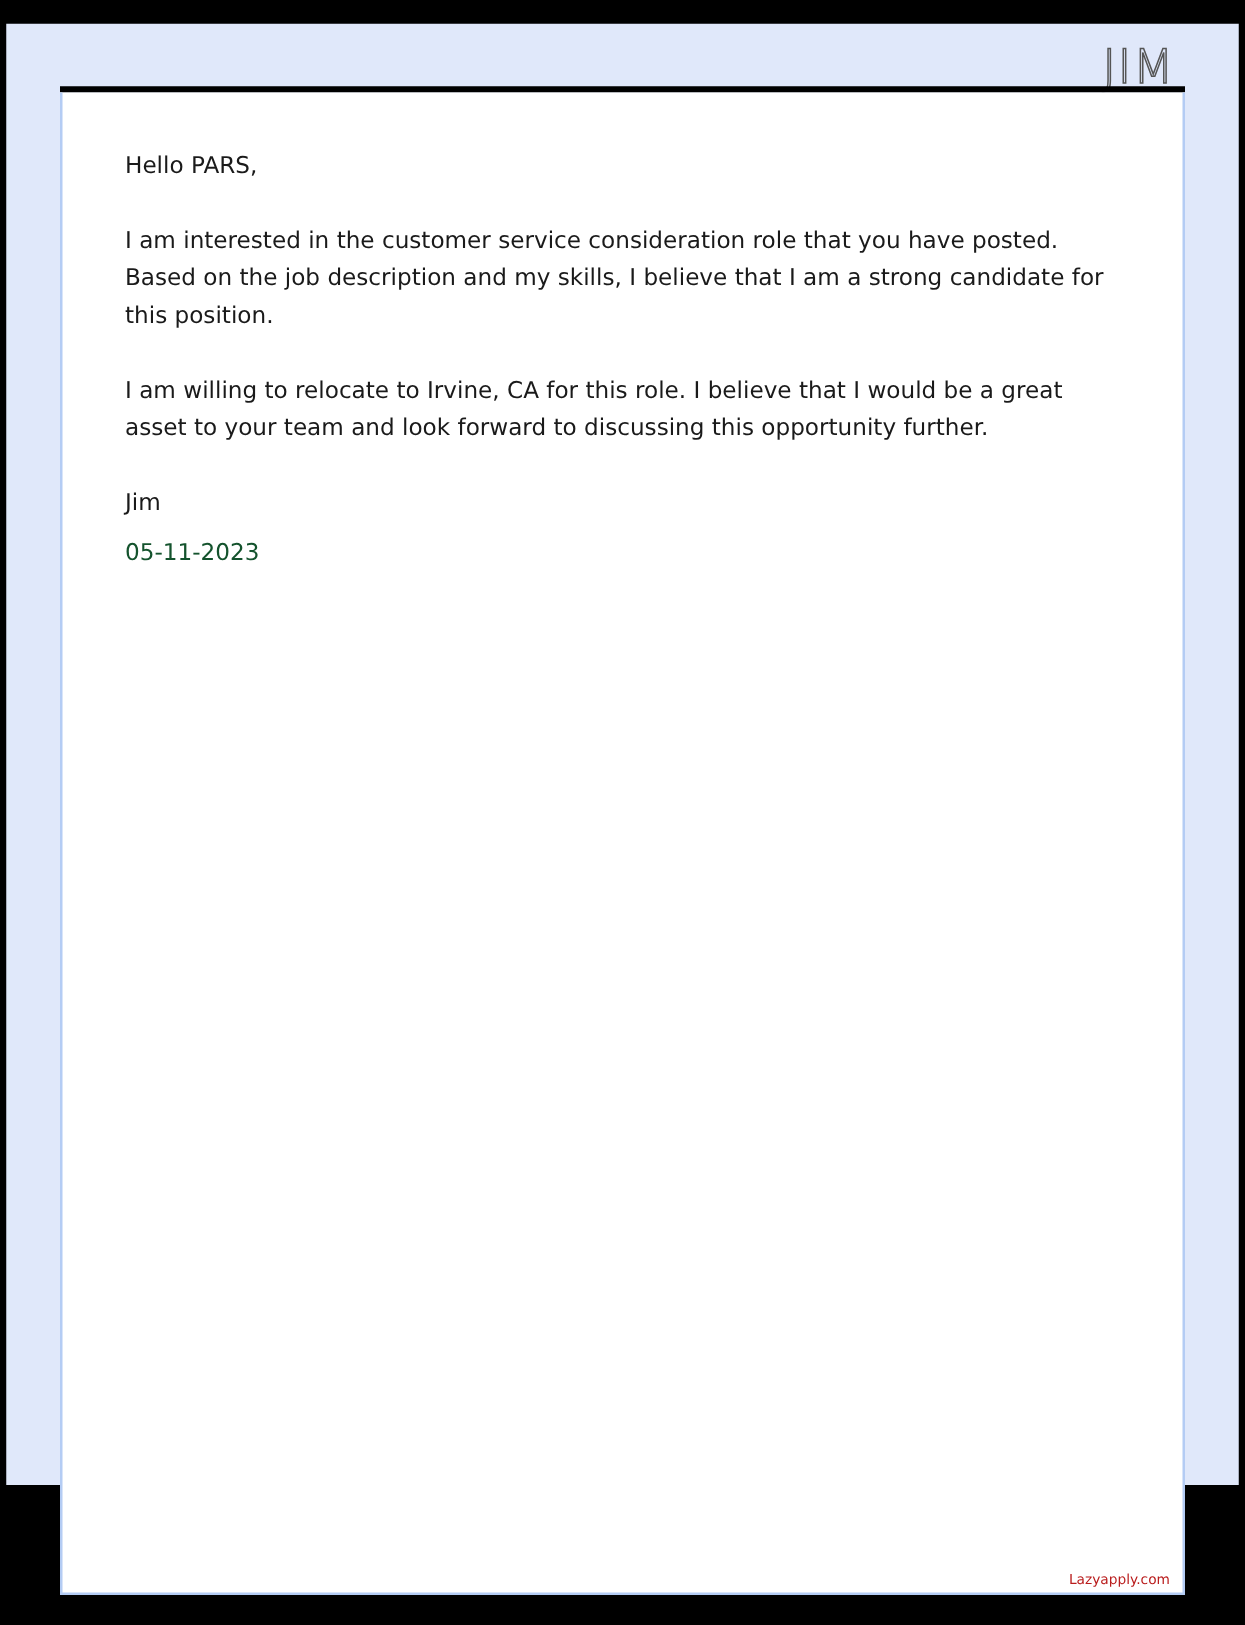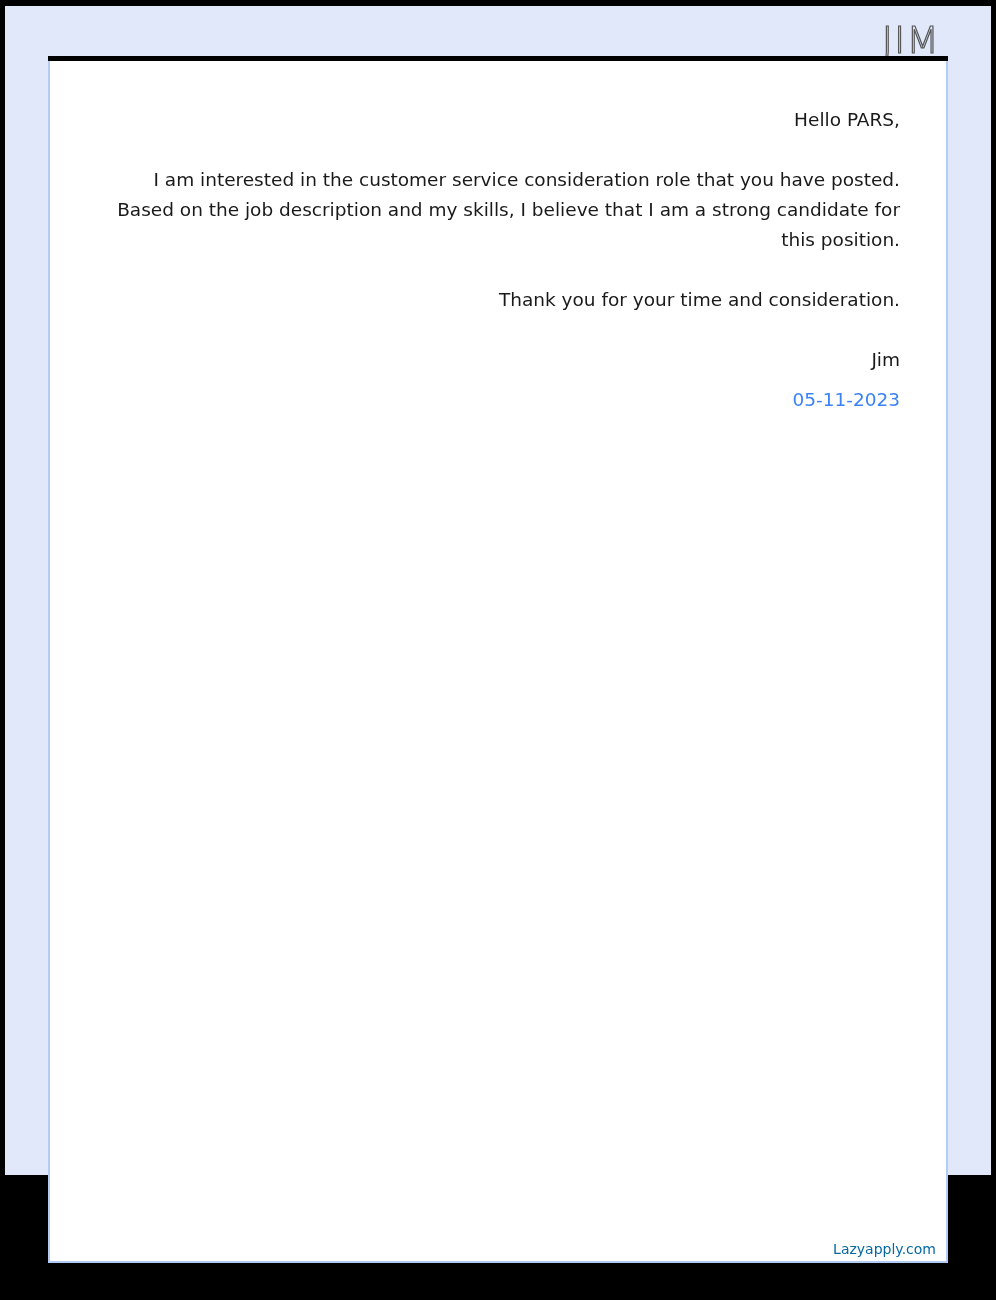--- a/index.html
+++ b/index.html
@@ -2,21 +2,21 @@
 <html><head>
 <meta charset="utf-8">
 <style>
   html, body { margin: 0; padding: 0; }
   body {
     width: 996px; height: 1300px; position: relative; overflow: hidden;
     background: #000;
     font-family: "DejaVu Sans", sans-serif;
   }
   .frame {
-    position: absolute; left: 5px; top: 6px; width: 986px; height: 1169px;
+    position: absolute; left: 5px; top: 19px; width: 986px; height: 1169px;
     background: #e0e8fa;
   }
   .monogram {
     position: absolute; right: 51px; top: 12px;
     font-size: 38px; font-weight: 300; letter-spacing: 1px;
     color: #e0e8fa;
     -webkit-text-stroke: 1.2px #555;
     font-family: "DejaVu Sans", sans-serif;
   }
   .topbar {
@@ -25,36 +25,36 @@
   }
   .page {
     position: absolute; left: 43px; top: 55px; width: 896px; height: 1200px;
     background: #fff;
     border-left: 2px solid #b4ccf4; border-right: 2px solid #b4ccf4; border-bottom: 2px solid #b4ccf4;
   }
   .letter {
     position: absolute; left: 50px; top: 44px; width: 800px;
     font-size: 18.5px; line-height: 30px; color: #1a1a1a;
   }
-  .letter p { margin: 0 0 30px 0; text-align: right; }
-  .letter .date { color: #3b82f6; margin-top: -20px; }
+  .letter p { margin: 0 0 30px 0; }
+  .letter .date { color: #14532d; margin-top: -20px; }
   .footer {
     position: absolute; right: 10px; bottom: 4px;
-    font-size: 14px; color: #0369a1;
+    font-size: 11px; color: #b91c1c;
   }
 </style>
 </head>
 <body>
 
 <div class="frame">
   <div class="monogram">JIM</div>
   <div class="topbar"></div>
   <div class="page">
     <div class="letter">
       <p>Hello PARS,</p>
       <p>I am interested in the customer service consideration role that you have posted. Based on the job description and my skills, I believe that I am a strong candidate for this position.</p>
-      <p>Thank you for your time and consideration.</p>
+      <p>I am willing to relocate to Irvine, CA for this role. I believe that I would be a great asset to your team and look forward to discussing this opportunity further.</p>
       <p>Jim</p>
       <p class="date">05-11-2023</p>
     </div>
     <div class="footer">Lazyapply.com</div>
   </div>
 </div>
 
 </body></html>

